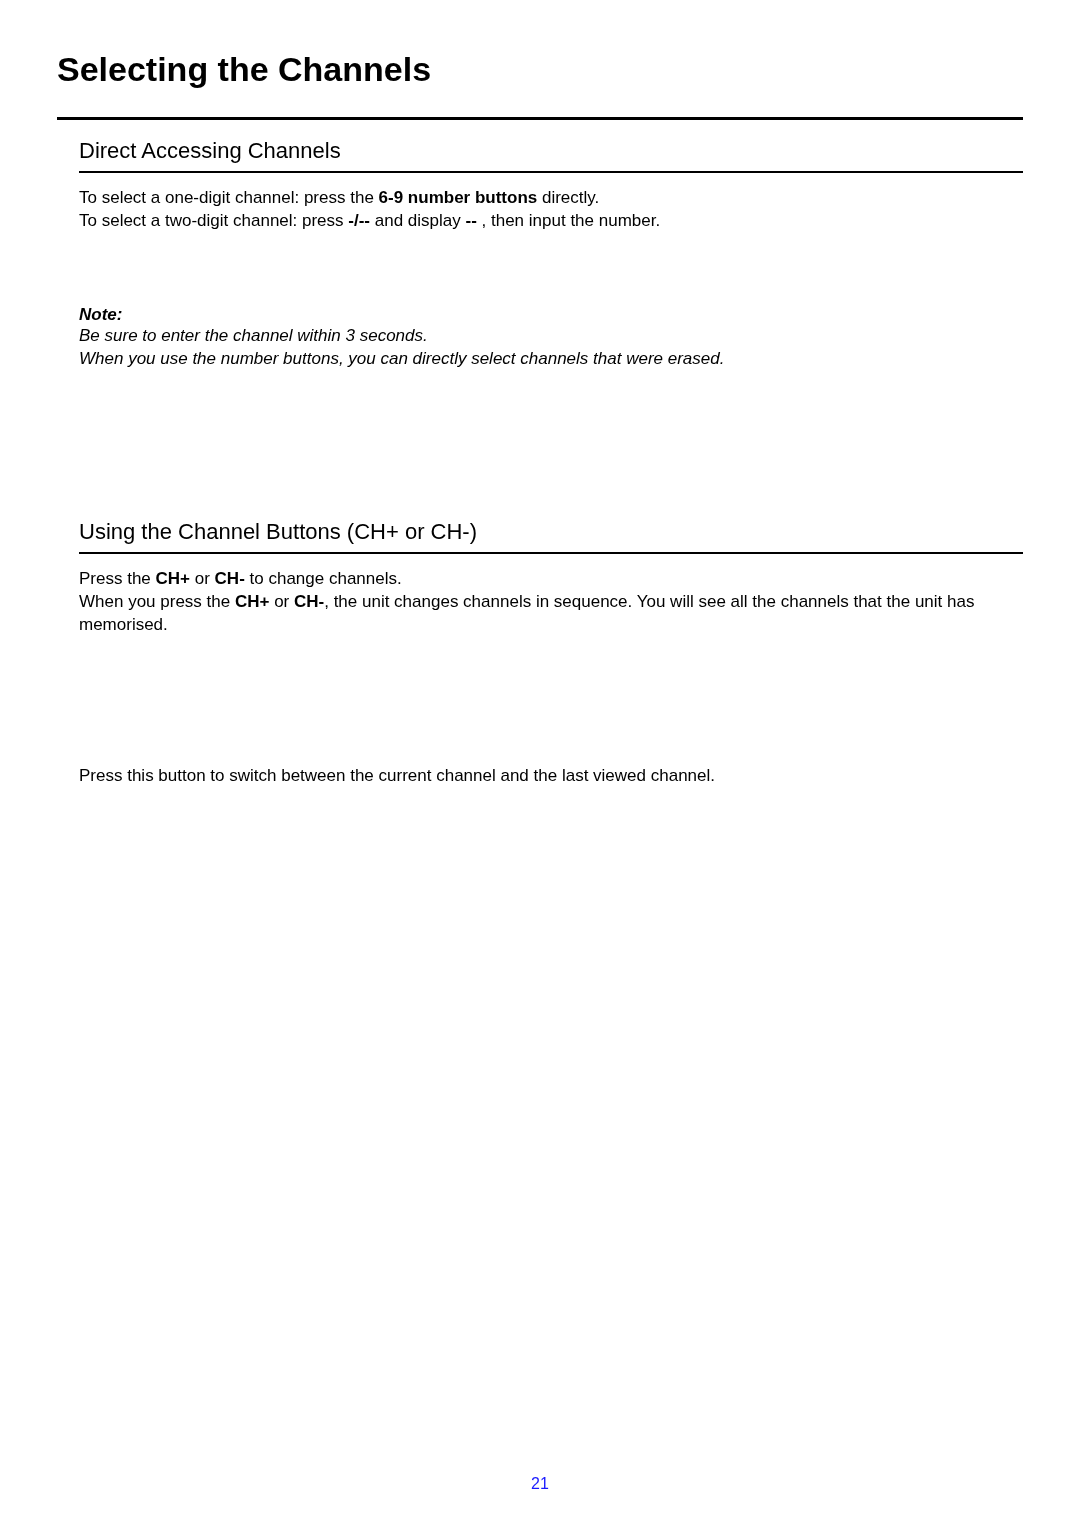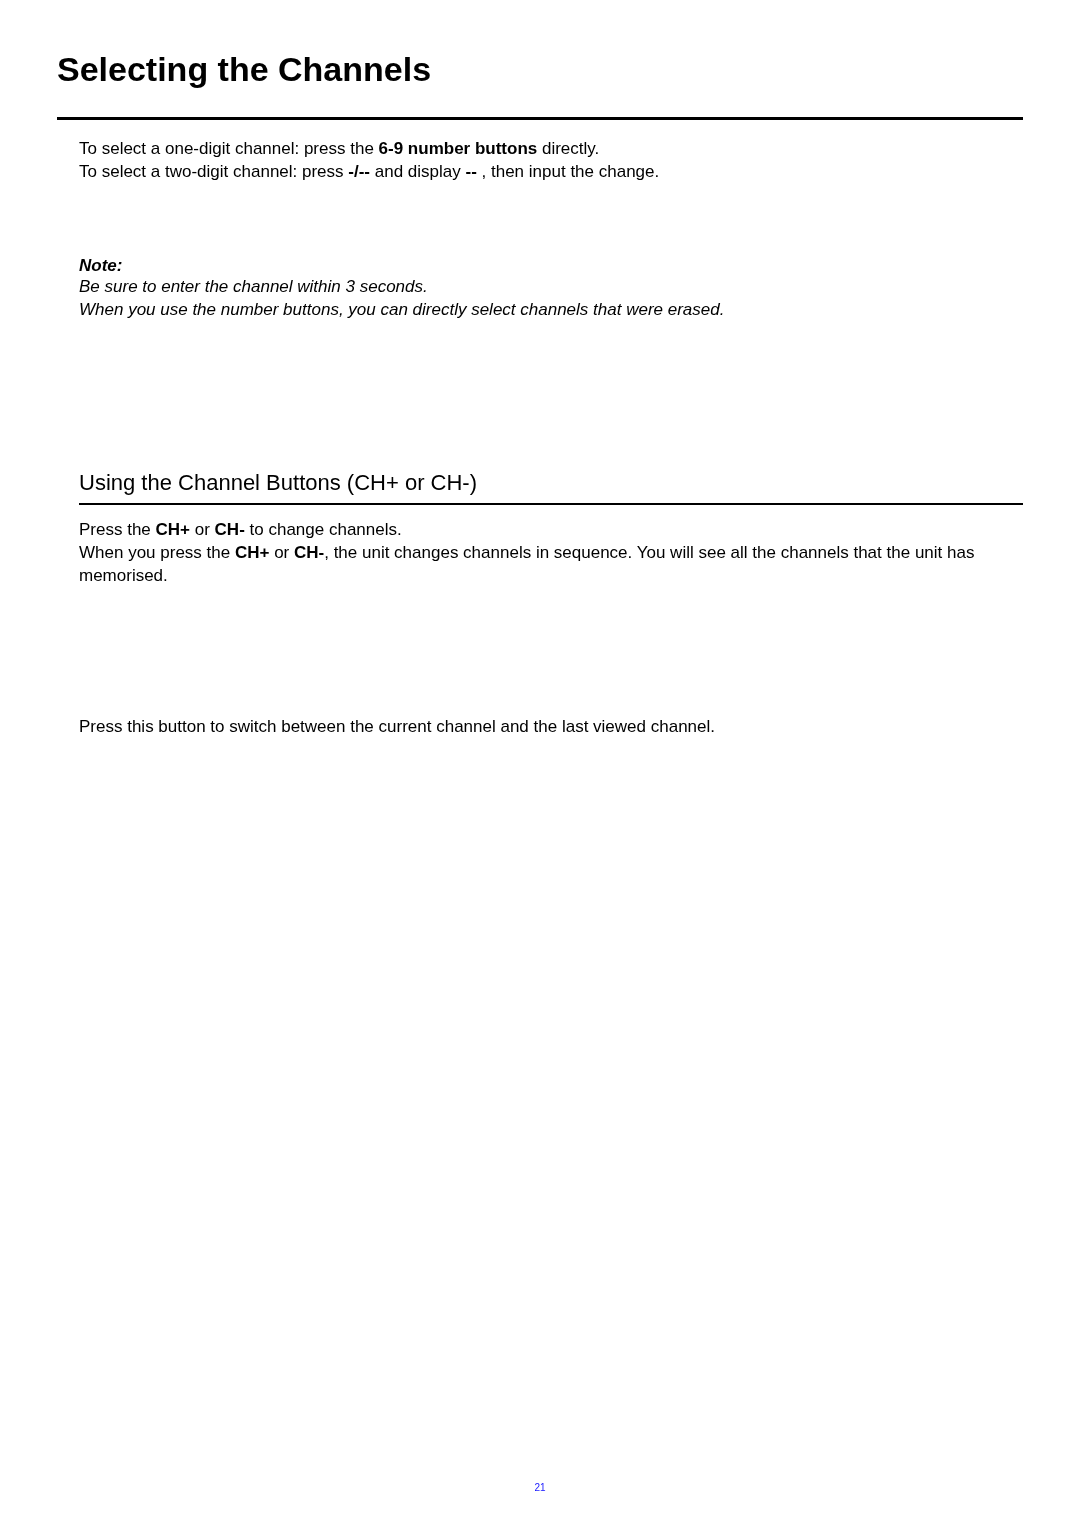--- a/index.html
+++ b/index.html
@@ -70,36 +70,37 @@
       display: inline-flex;
       align-items: center;
       margin: 0 3px;
     }
     .page-number {
       position: absolute;
       bottom: 34px;
       left: 0;
       right: 0;
       text-align: center;
-      font-size: 10px;
+      font-size: 16px;
       color: #1a1aff;
     }
   </style>
 </head>
 <body>
 
 <h1 class="page-title">Selecting the Channels</h1>
 
 <div class="section-indent">
+  <h2 class="subheading">Direct Accessing Channels</h2>
 
   <p class="body-text">
     <span>To select a one-digit channel: press the </span><span class="bold">6-9 number buttons</span><span> directly.</span>
   </p>
   <p class="body-text">
-    <span>To select a two-digit channel: press </span><span class="bold">-/--</span><span> and display </span><span class="bold">--</span><span> , then input the change.</span>
+    <span>To select a two-digit channel: press </span><span class="bold">-/--</span><span> and display </span><span class="bold">--</span><span> , then input the number.</span>
   </p>
 
   <p class="note-label">Note:</p>
   <p class="note-body">Be sure to enter the channel within 3 seconds.</p>
   <p class="note-body">When you use the number buttons, you can directly select channels that were erased.</p>
 </div>
 
 <div class="section-indent section-gap-large">
   <h2 class="subheading">Using the Channel Buttons (CH+ or CH-)</h2>
 

